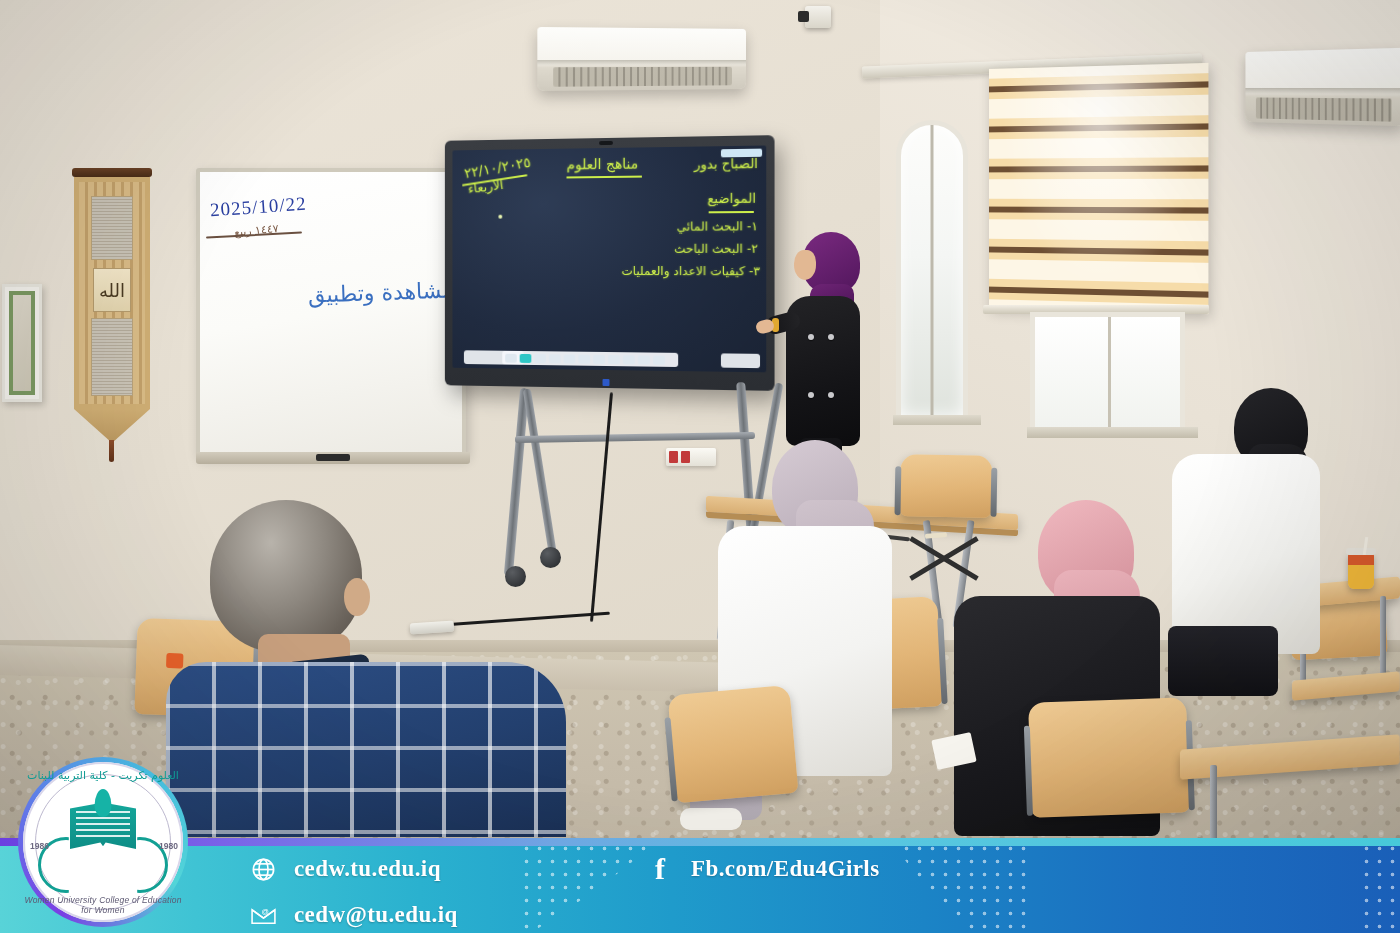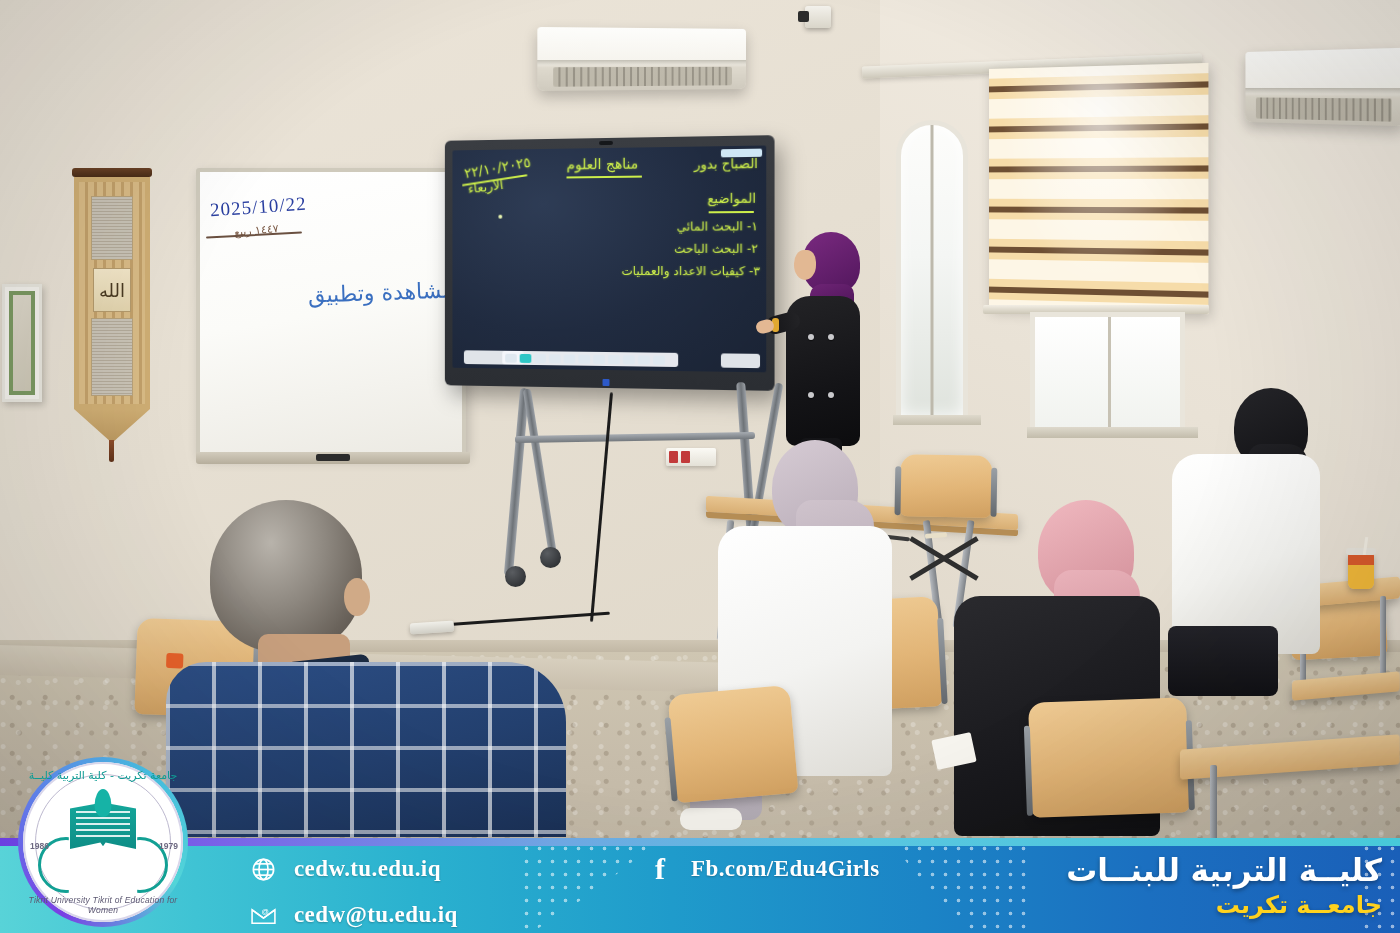--- a/index.html
+++ b/index.html
@@ -782,34 +782,30 @@
       </div>
     </div>
 
     <div class="contacts contacts2">
       <div class="crow">
         <span class="ico fb-ico">f</span>
         <span class="txt">Fb.com/Edu4Girls</span>
       </div>
     </div>
 
-    <div class="titleblock">
-      <div class="t1">كليــة التربية للبنــات</div>
-      <div class="t2">جامعــة تكريت</div>
-    </div>
   </div>
 
   <div class="logo">
     <div class="ring-outer"></div>
     <div class="disc"></div>
     <div class="disc2"></div>
-    <div class="arabic-top">جامعة تكريت - كلية التربية كليــة</div>
+    <div class="arabic-top">العلوم تكريت - كلية التربية للبنات</div>
     <div class="wreath-l"></div>
     <div class="wreath-r"></div>
     <div class="book"></div>
     <div class="book-lines"></div>
     <div class="flame"></div>
     <div class="year-l">1986</div>
-    <div class="year-r">1979</div>
-    <div class="eng">Tikrit University Tikrit of Education for Women</div>
+    <div class="year-r">1980</div>
+    <div class="eng">Women University College of Education for Women</div>
   </div>
 
 </div>
 
 </body></html>

